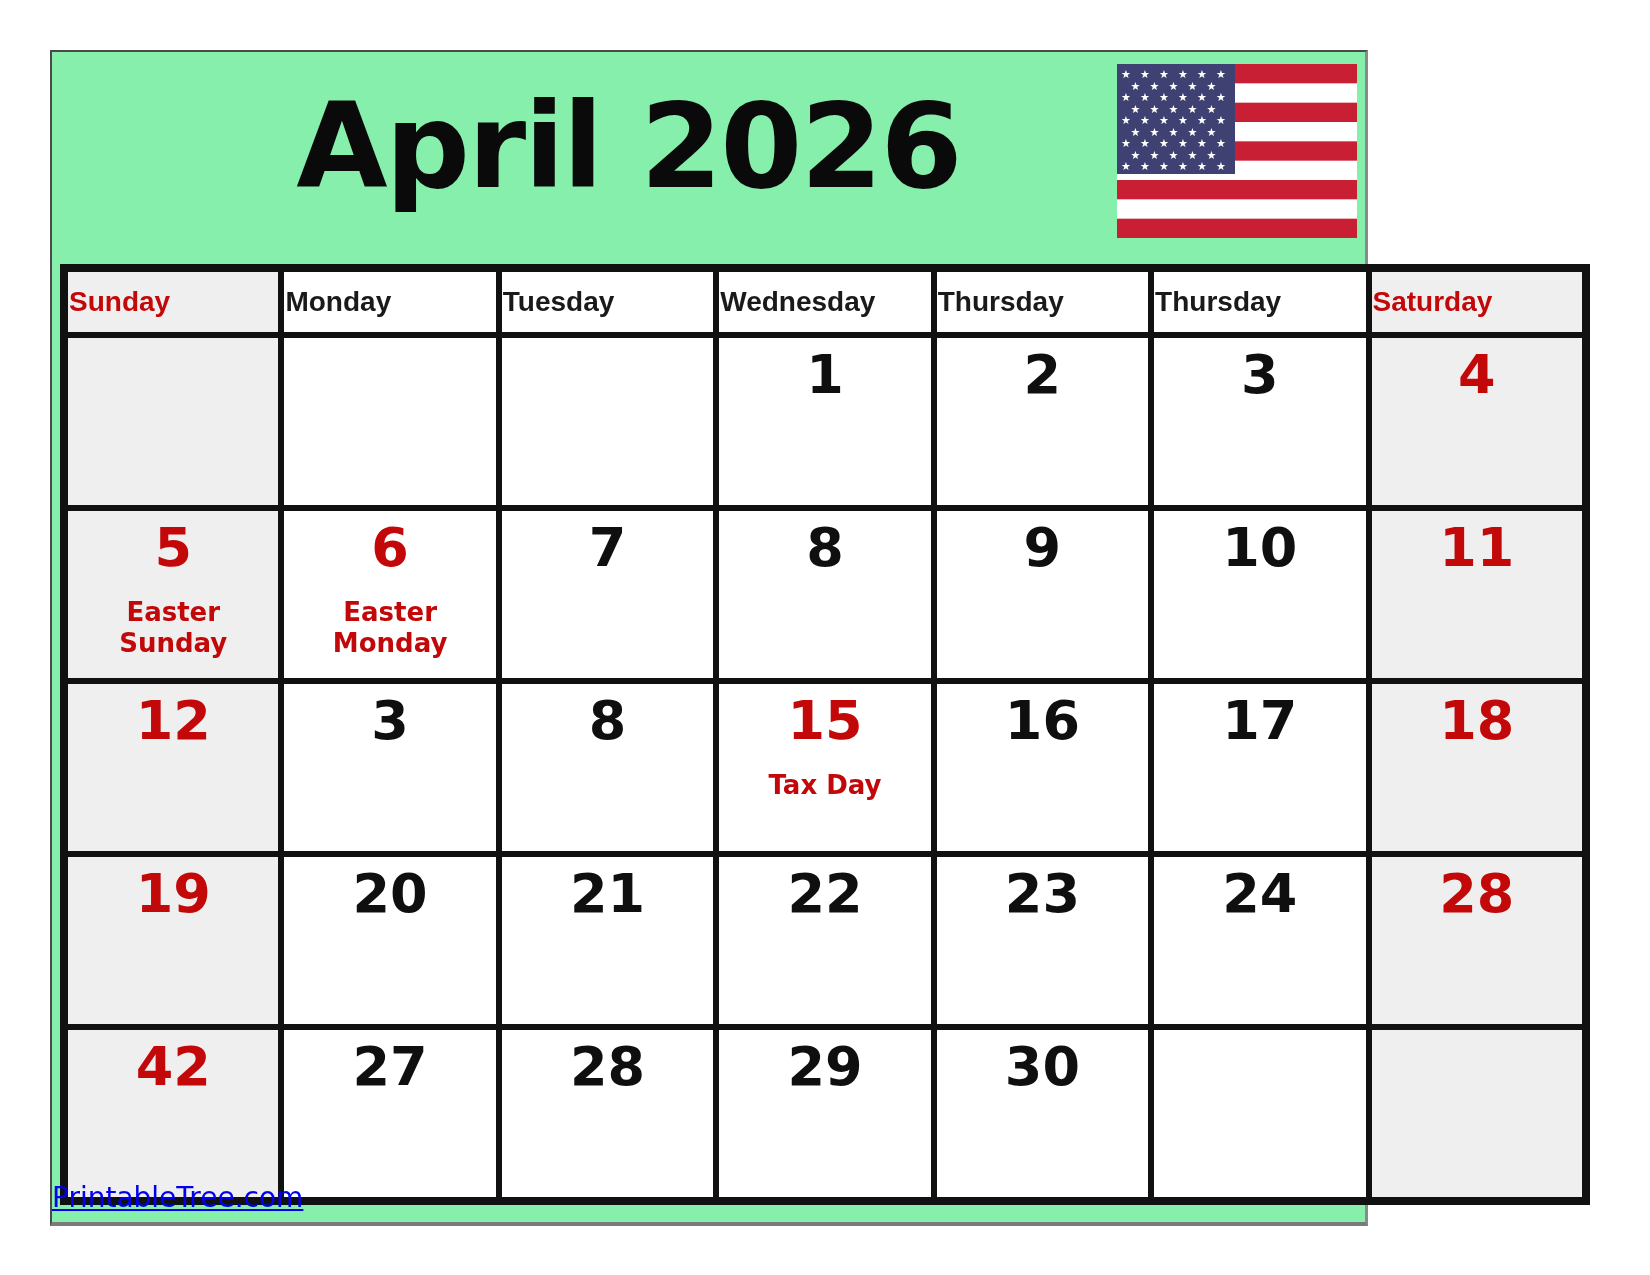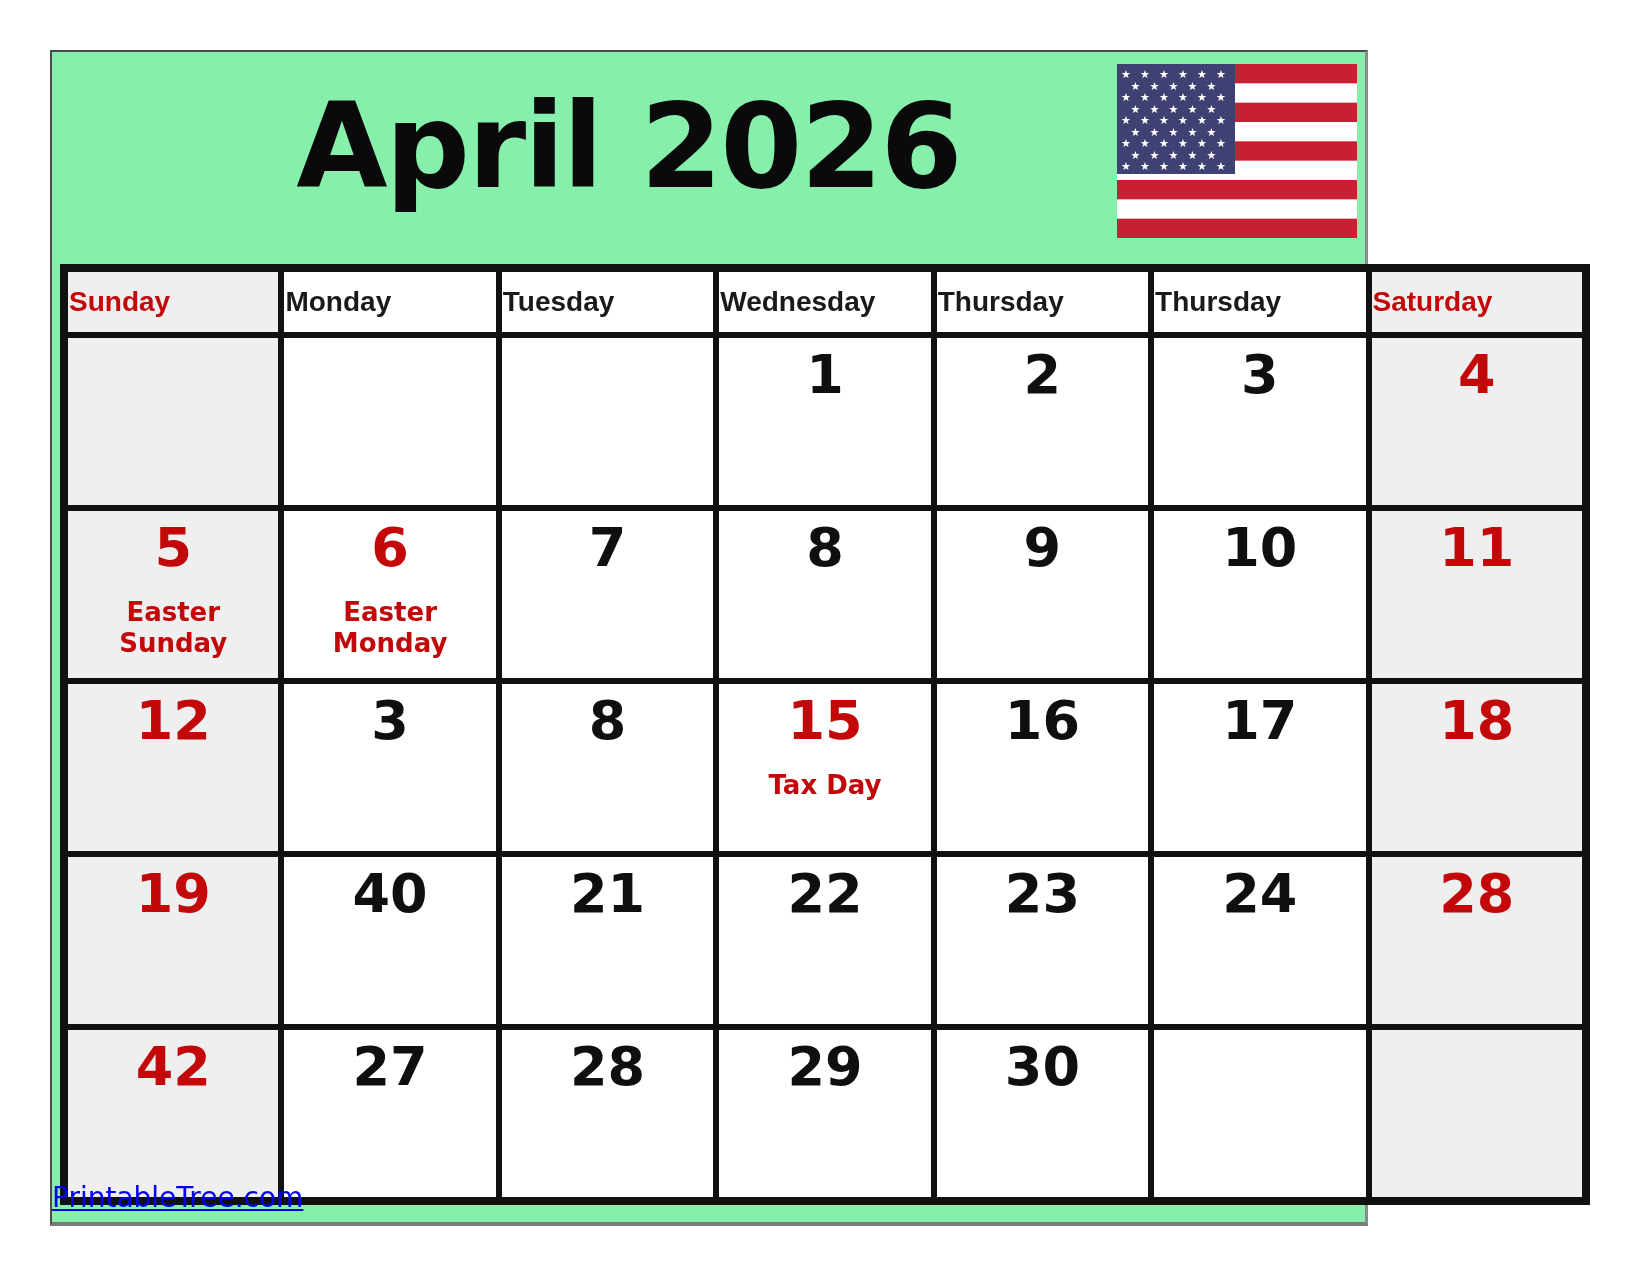--- a/index.html
+++ b/index.html
@@ -213,21 +213,21 @@
           </td>
           <td class="weekend">
             <div class="date-num red-text">18</div>
           </td>
         </tr>
         <tr>
           <td class="weekend">
             <div class="date-num red-text">19</div>
           </td>
           <td>
-            <div class="date-num">40</div>
+            <div class="date-num">20</div>
           </td>
           <td>
             <div class="date-num">21</div>
           </td>
           <td>
             <div class="date-num">22</div>
           </td>
           <td>
             <div class="date-num">23</div>
           </td>

